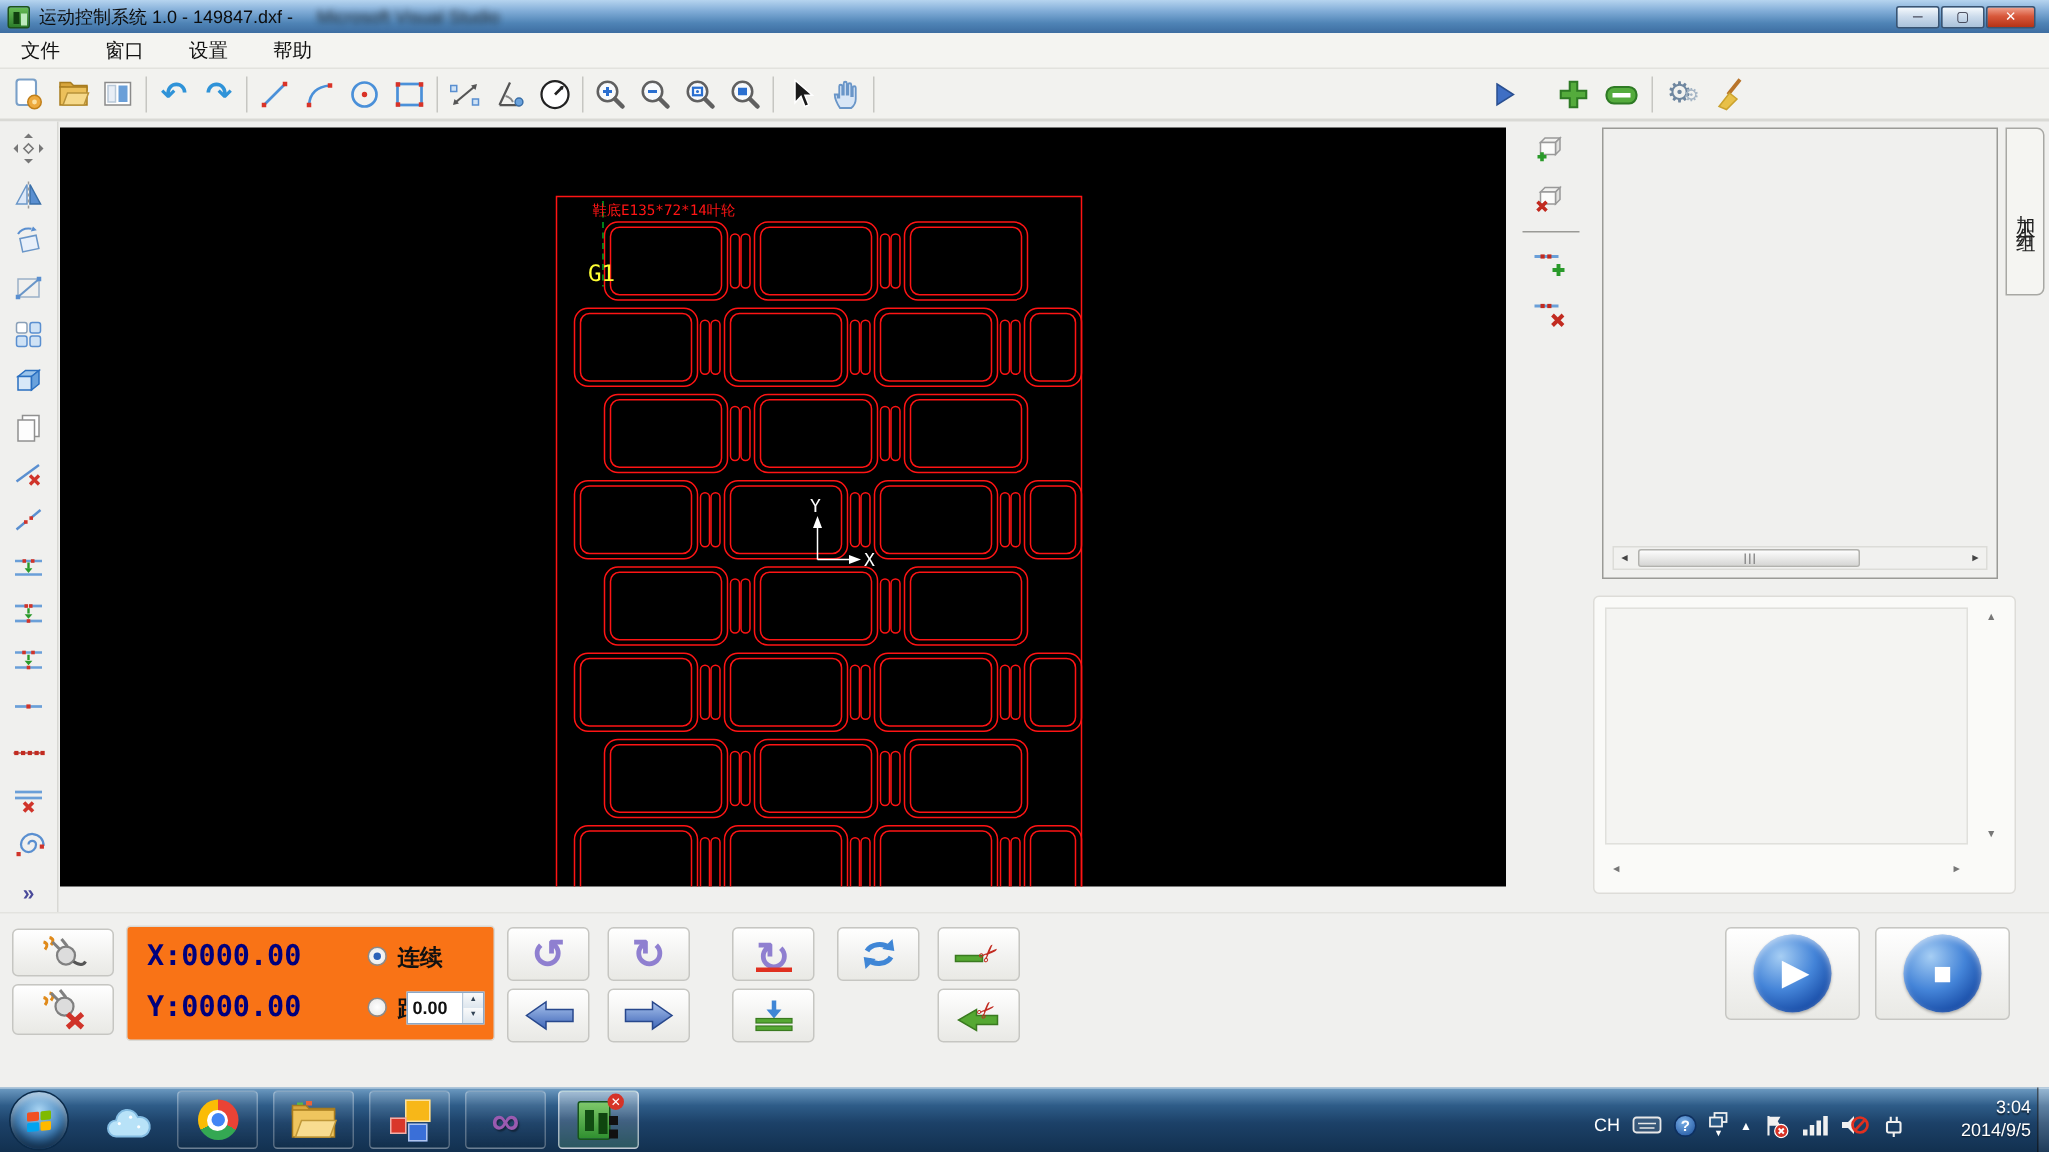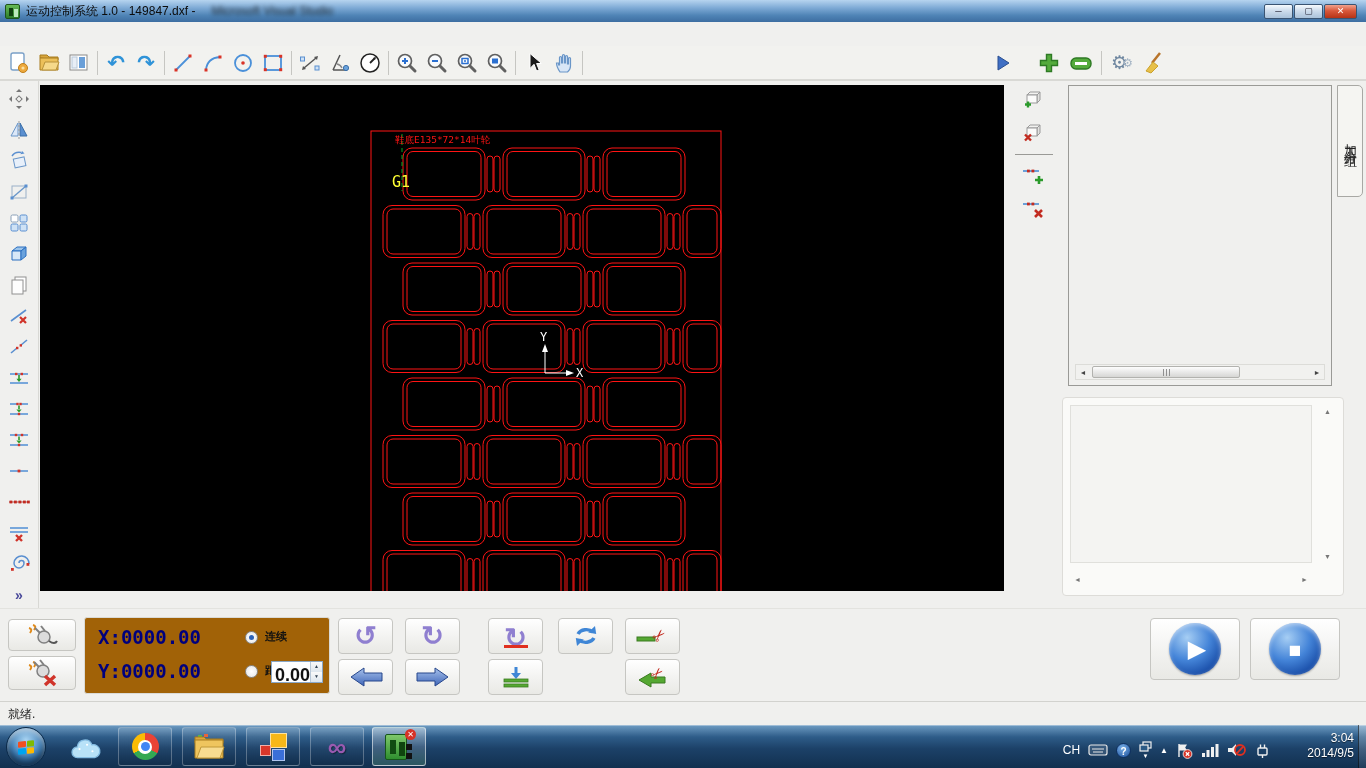--- a/index.html
+++ b/index.html
@@ -64,30 +64,30 @@
 .b-right{left:405px;top:50px;width:55px;height:36px}
 .b-feed{left:488px;top:50px;width:55px;height:36px}
 .b-cutl{left:625px;top:50px;width:55px;height:36px}
 .b-play{left:1150px;top:9px;width:90px;height:62px}
 .b-stop{left:1250px;top:9px;width:90px;height:62px}
 .g-rot{color:#8f7fd0;font-size:27px;font-weight:bold;line-height:26px}
 .redbar{width:24px;height:3px;background:#e03020;margin-top:-6px}
 .orb{width:52px;height:52px;border-radius:50%;background:radial-gradient(circle at 35% 28%,#a6cef4 0%,#4484d8 45%,#1c51ab 75%,#0e3a85 100%);box-shadow:inset 0 2px 4px rgba(255,255,255,.55),0 1px 2px rgba(0,0,0,.3);display:flex;align-items:center;justify-content:center;color:#fff}
 .orb .pg{font-size:24px;line-height:24px;margin-left:4px}
 .orb .st{font-size:21px;line-height:21px}
-.coord-box{position:absolute;left:84px;top:8px;width:246px;height:77px;background:#a16207;border:1px solid #dadad6;border-radius:3px}
+.coord-box{position:absolute;left:84px;top:8px;width:246px;height:77px;background:#f97316;border:1px solid #dadad6;border-radius:3px}
 .readout{position:absolute;color:#00007d;font-family:"DejaVu Sans Mono",monospace;font-weight:bold;font-size:19px}
 .r-x{left:13px;top:8px}.r-y{left:13px;top:42px}
 .radio{position:absolute;width:13px;height:13px;border-radius:50%;border:1px solid #8a8a8a;background:radial-gradient(#ffffff,#e4e4e4)}
 .radio.sel::after{content:"";position:absolute;left:3px;top:3px;width:5px;height:5px;border-radius:50%;background:#2c62b8}
 .rd-1{left:160px;top:13px}.rd-2{left:160px;top:47px}
-.rlabel{position:absolute;font-size:11px;font-weight:bold;color:#111}
+.rlabel{position:absolute;font-size:15px;font-weight:bold;color:#111}
 .rl-1{left:180px;top:11px}.rl-2{left:180px;top:45px}
 .spinner{position:absolute;left:186px;top:43px;width:52px;height:22px;background:#fff;border:1px solid #8aa8c8;display:flex}
-.spin-val{flex:1;font-size:18px;font-weight:bold;padding:3px 0 0 3px;color:#111}
+.spin-val{flex:1;font-size:12px;font-weight:bold;padding:3px 0 0 3px;color:#111}
 .spin-btns{width:14px;border-left:1px solid #b8c8d8;display:flex;flex-direction:column}
 .spin-btns span{flex:1;font-size:5px;text-align:center;line-height:9px;color:#345;background:linear-gradient(#fafafa,#dde6ee)}
 
 .statusbar{left:0;top:701px;width:1366px;height:24px;background:#f0f0ee;border-top:1px solid #d2d2ce;font-size:12px;color:#222;padding:4px 0 0 8px}
 
 .taskbar{left:0;top:725px;width:1366px;height:43px;background:linear-gradient(180deg,#6f9dc4 0%,#2e5c88 28%,#1c4168 55%,#12304f 100%);box-shadow:inset 0 1px 0 rgba(255,255,255,.35)}
 .t-start{position:absolute;left:6px;top:2px;width:40px;height:40px;border-radius:50%;background:radial-gradient(circle at 50% 32%,#a9d4f2 0%,#4585bd 50%,#1c4e82 80%,#0f3055 100%);border:1px solid #0c2a48;box-shadow:inset 0 -5px 8px rgba(0,0,0,.45),inset 0 3px 5px rgba(255,255,255,.6);display:flex;align-items:center;justify-content:center}
 .winflag{width:16px;height:13px;display:grid;grid-template-columns:1fr 1fr;grid-template-rows:1fr 1fr;gap:1px;transform:skewY(-6deg)}
 .winflag b{border-radius:1px}
 .wf1{background:#f25022}.wf2{background:#7fba00}.wf3{background:#00a4ef}.wf4{background:#ffb900}
@@ -128,20 +128,26 @@
     <span class="app-ico"></span>
     <span>运动控制系统 1.0 - 149847.dxf -</span>
     <span class="title-blur">Microsoft Visual Studio</span>
     <span class="win-btns">
       <span class="win-btn">─</span>
       <span class="win-btn">▢</span>
       <span class="win-btn close">✕</span>
     </span>
   </div>
 
+  <div class="abs menubar">
+    <span class="menu-item">文件</span>
+    <span class="menu-item">窗口</span>
+    <span class="menu-item">设置</span>
+    <span class="menu-item">帮助</span>
+  </div>
 
   <div class="abs toolbar">
     <span class="tbtn">
         <svg width="24" height="24" viewBox="0 0 24 24">
           <rect x="4" y="2" width="13" height="17" rx="2" fill="#fff" stroke="#7aa0c8" stroke-width="1.4"></rect>
           <circle cx="16" cy="17" r="4.5" fill="#eda93d" stroke="#c07f1a"></circle>
           <circle cx="16" cy="17" r="1.6" fill="#fbe0a0"></circle>
         </svg>
       </span>
     <span class="tbtn">
@@ -708,23 +714,20 @@
           <span class="pg">▶</span>
         </span>
       </button>
     <button class="cbtn b-stop">
         <span class="orb">
           <span class="st">■</span>
         </span>
       </button>
   </div>
 
-  <div class="abs statusbar">
-    <span>就绪.</span>
-  </div>
 
   <div class="abs taskbar">
     <div class="t-start">
       <span class="winflag">
           <b class="wf1"></b>
           <b class="wf2"></b>
           <b class="wf3"></b>
           <b class="wf4"></b>
         </span>
     </div>

